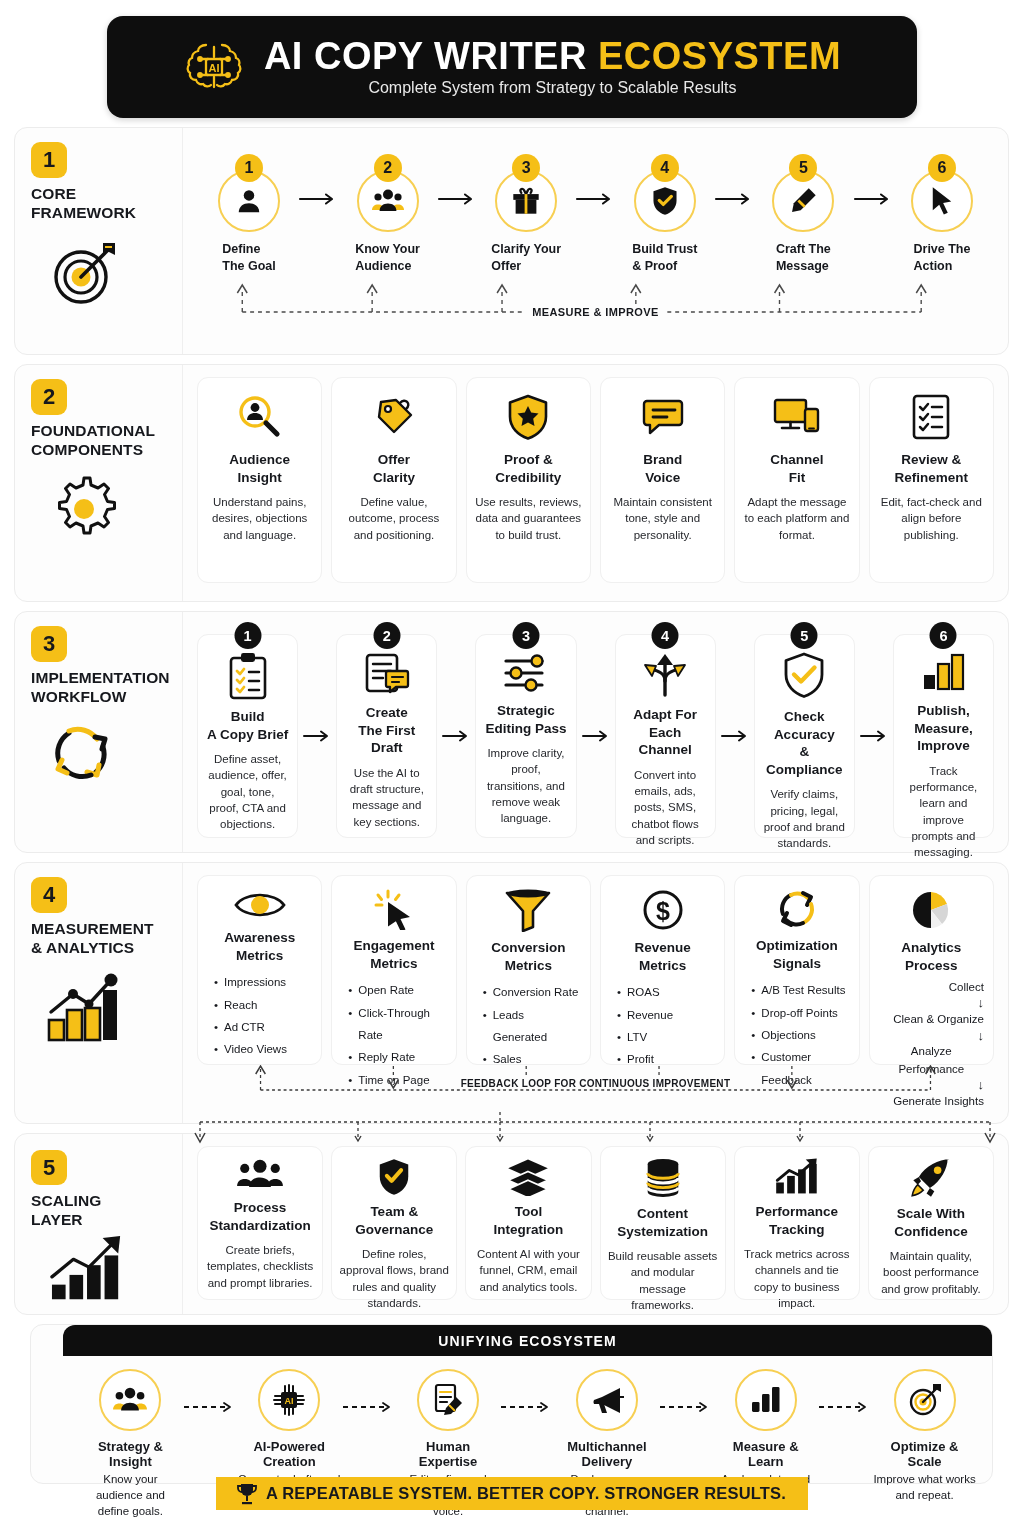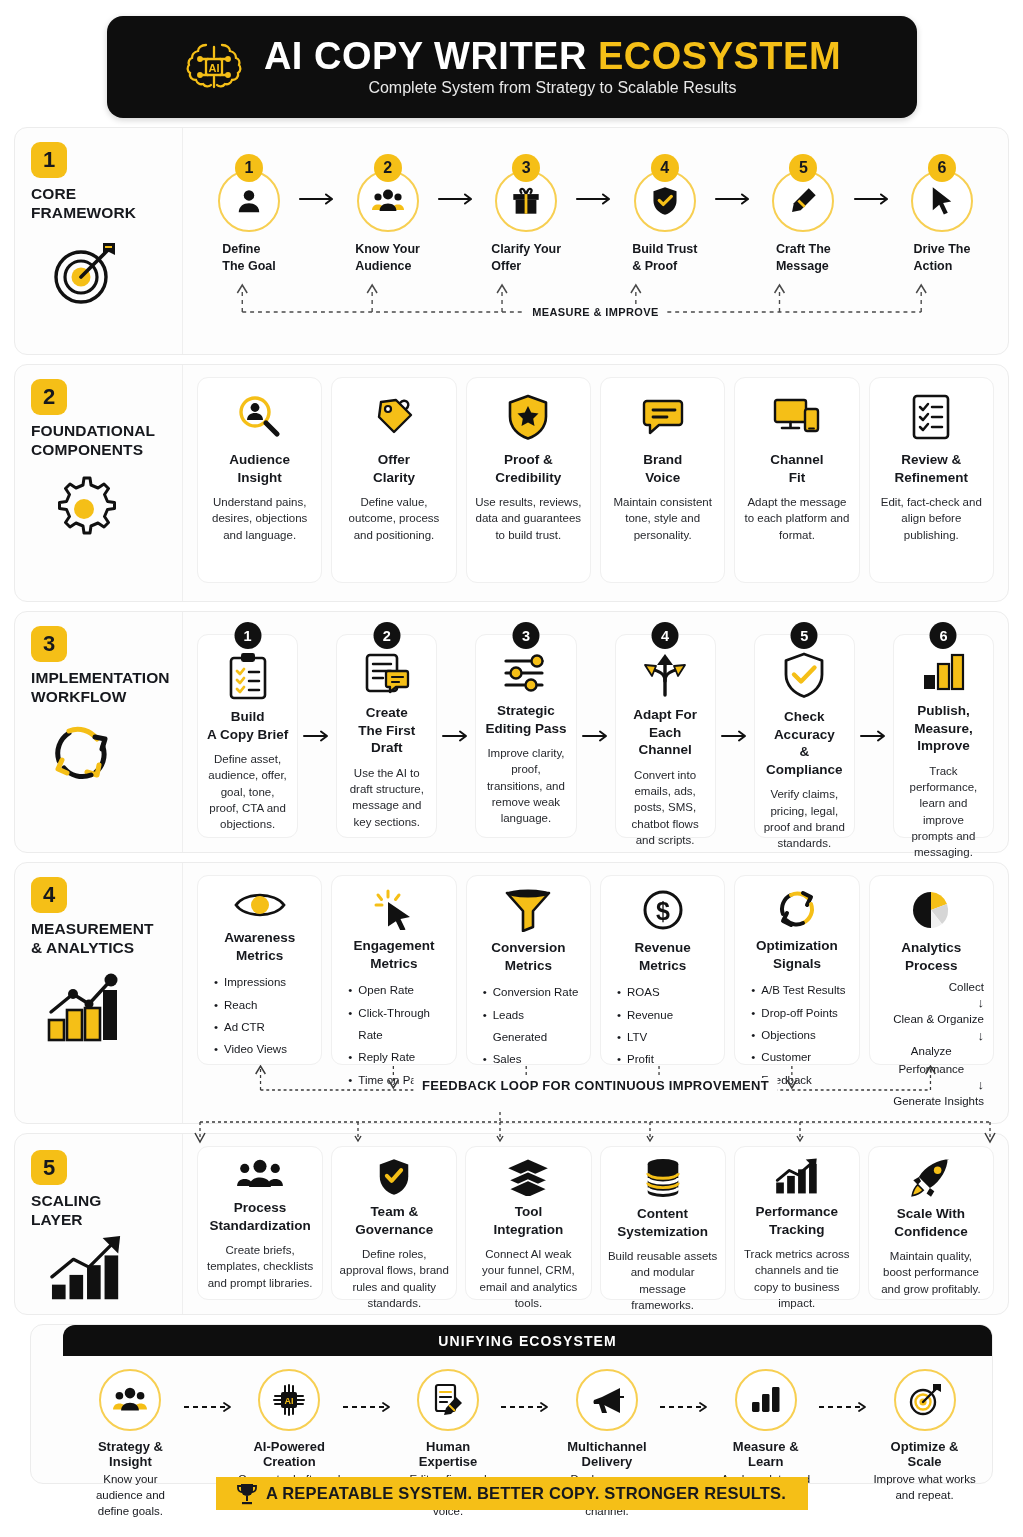--- a/index.html
+++ b/index.html
@@ -96,21 +96,21 @@
   .mlist { margin-top:7px; align-self:stretch; padding-left:7px; }
   .mitem { font-size:11.5px; line-height:1.95; display:flex; gap:6px; }
   .mitem .dot { color:#16181d; }
   .proc { margin-top:5px; display:flex; flex-direction:column; align-items:flex-end; gap:0px; }
   .proc div { font-size:11.5px; line-height:1.5; text-align:center; }
   .proc .ar { font-size:13px; line-height:1.15; }
 
   .feedback-wrap { position:relative; height:42px; }
   .feedback-label {
     position:absolute; left:50%; transform:translateX(-50%); top:13px;
-    font-size:13px; font-weight:bold; letter-spacing:.3px; background:#fdfdfd; padding:0 9px;
+    font-size:10px; font-weight:bold; letter-spacing:.3px; background:#fdfdfd; padding:0 9px;
   }
 
   
   .sec5 { position:relative; }
   .scard {
     flex:1; border:1px solid #f0f0f0; border-radius:11px; background:#fff;
     padding:11px 7px 11px 7px; display:flex; flex-direction:column; align-items:center;
   }
 
   
@@ -840,21 +840,21 @@
           <div class="card-ico" style="height:42px;">
             <svg width="44" height="38" viewBox="0 0 40 34">
               <path d="M20 1 L38 9 L20 17 L2 9 Z" fill="#111"></path>
               <path d="M20 12 L38 20 L20 28 L2 20 Z" fill="#111" stroke="#fff" stroke-width="1.6"></path>
               <path d="M20 20 L38 28 L20 36 L2 28 Z" fill="#111" stroke="#fff" stroke-width="1.6"></path>
             </svg>
           </div>
           <div class="card-title">
             <span>Tool</span><br><span>Integration</span>
           </div>
-          <div class="card-desc">Connect AI weak your funnel, CRM, email and analytics tools.</div>
+          <div class="card-desc">Content AI with your funnel, CRM, email and analytics tools.</div>
         </div>
 
         <div class="scard">
           <div class="card-ico" style="height:42px;">
             <svg width="38" height="40" viewBox="0 0 32 34">
               <ellipse cx="16" cy="5" rx="13" ry="4.2" fill="#111"></ellipse>
               <path d="M3 5 v24 a13 4.2 0 0 0 26 0 v-24" fill="#111"></path>
               <path d="M3 13 a13 4.2 0 0 0 26 0" fill="none" stroke="#F5BF17" stroke-width="2.4"></path>
               <path d="M3 21 a13 4.2 0 0 0 26 0" fill="none" stroke="#F5BF17" stroke-width="2.4"></path>
               <path d="M3 17 a13 4.2 0 0 0 26 0" fill="none" stroke="#fff" stroke-width="2.6"></path>

